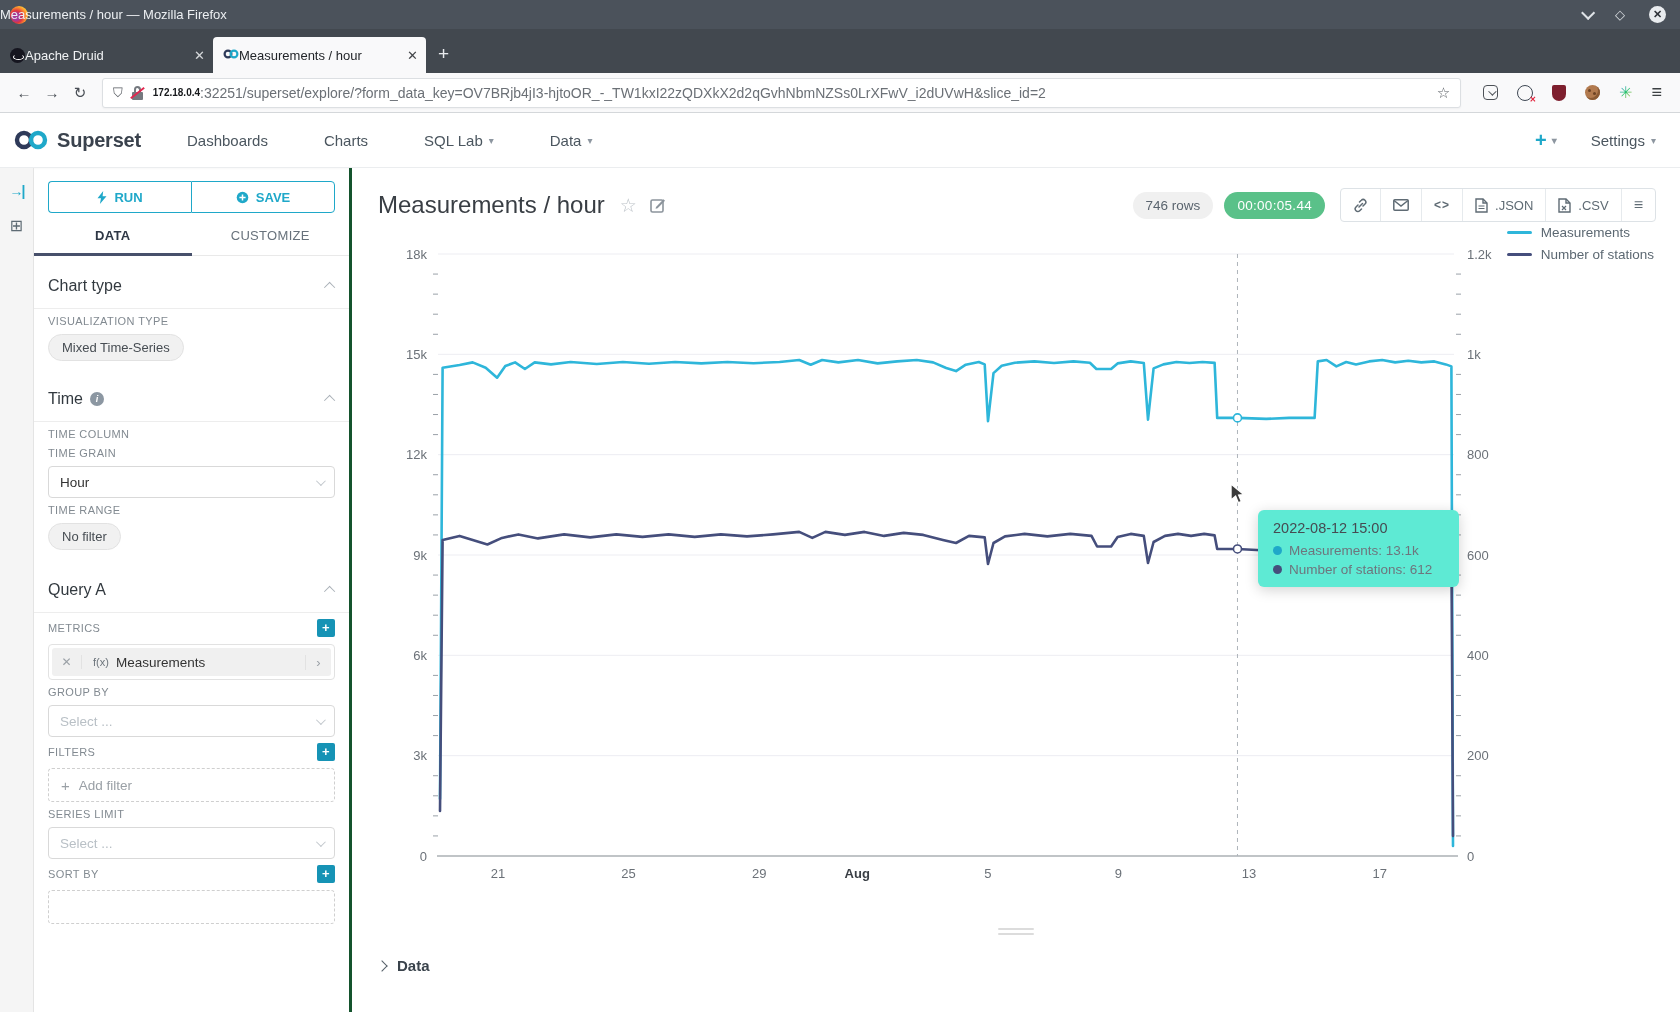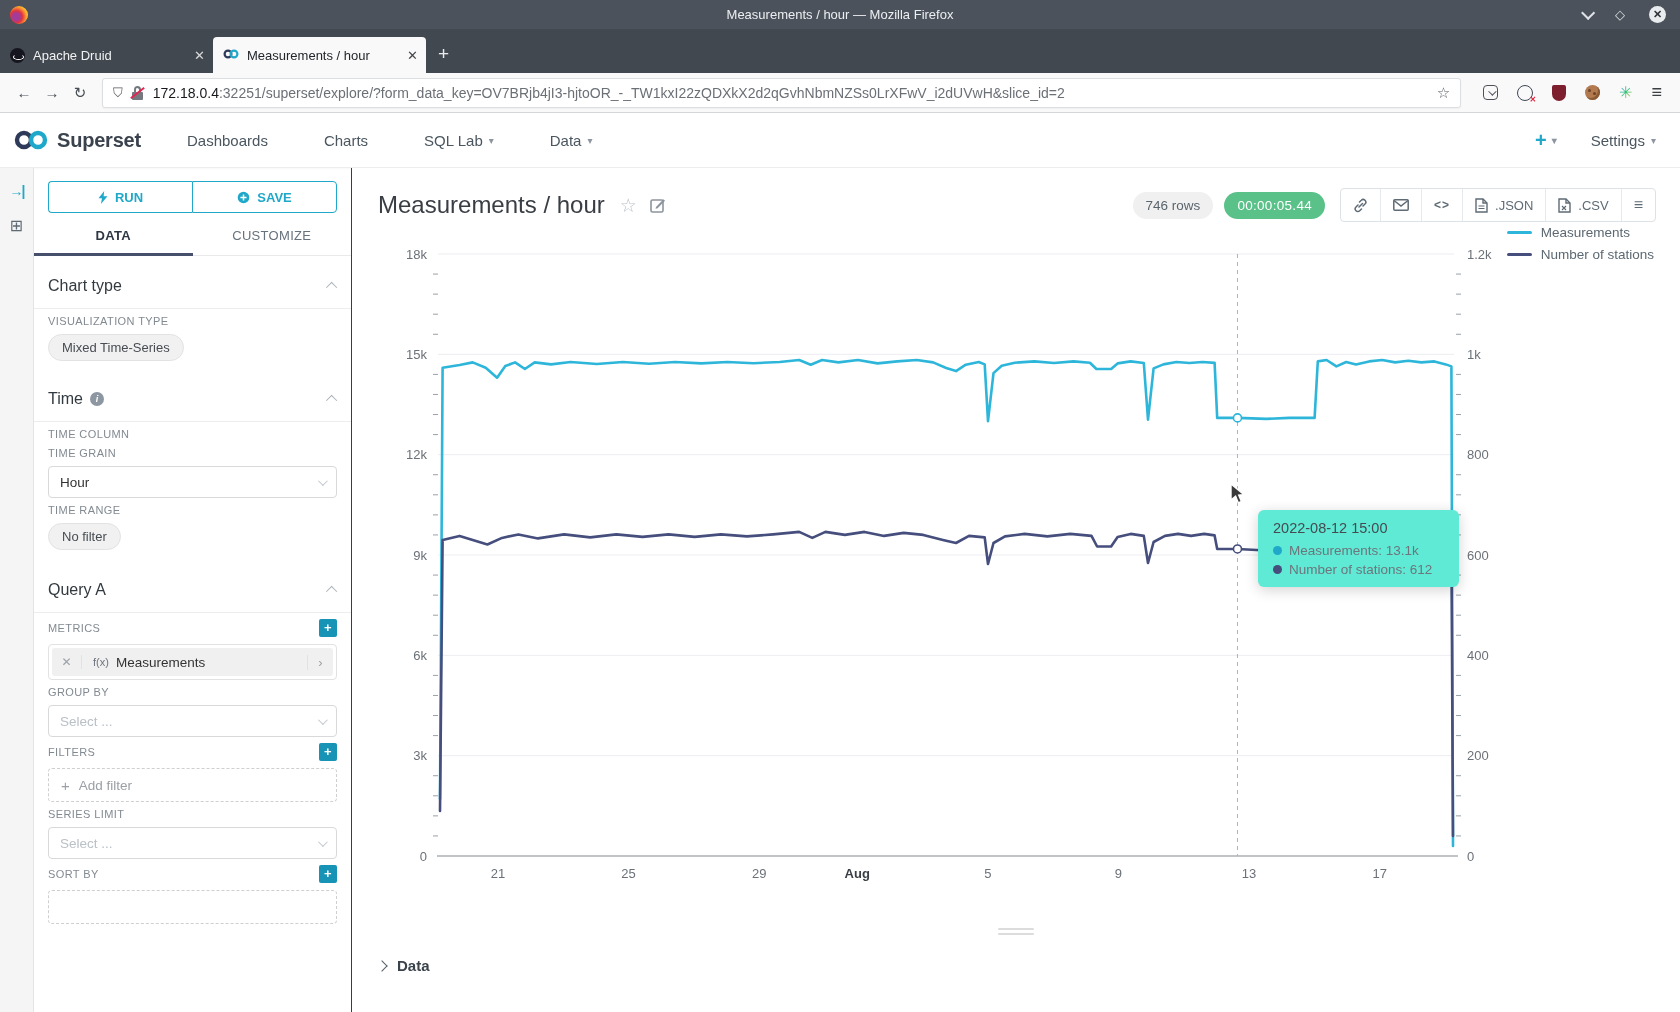--- a/index.html
+++ b/index.html
@@ -4,46 +4,46 @@
 <style>
   *{box-sizing:border-box;margin:0;padding:0}
   html,body{background:#2b2b2b}
   body{font-family:"Liberation Sans",sans-serif;}
   #app{width:1680px;height:1012px;position:relative;background:#fff;overflow:hidden}
 
   
   .titlebar{height:29px;background:#4b525b;display:flex;align-items:center;position:relative;color:#eef1f3}
   .ff-logo{width:18px;height:18px;border-radius:50%;margin-left:10px;
      background:radial-gradient(circle at 35% 60%,#a33b9b 0 22%,#e0343f 38%,#ff9a2e 62%,#ffd23e 78%);}
-  .win-title{position:absolute;left:0;right:0;text-align:center;font-size:13px;color:#eceff2}
+  .win-title{position:absolute;left:0;right:0;font-size:13px;color:#eceff2}
   .win-controls{margin-left:auto;display:flex;align-items:center;gap:24px;padding-right:14px;z-index:2}
   .wc{color:#dfe3e7;font-size:12px;cursor:default}
   .wc-min{width:10px;height:10px;border-right:2px solid #dfe3e7;border-bottom:2px solid #dfe3e7;transform:rotate(45deg) translateY(-3px)}
   .wc-max{font-size:13px}
   .wc-close{width:17px;height:17px;border-radius:50%;background:#e9ecef;color:#30343a;display:flex;align-items:center;justify-content:center;font-size:11px;font-weight:700}
 
   .tabstrip{height:44px;background:#42484f;display:flex;align-items:flex-end}
-  .tab{width:213px;height:36px;display:flex;align-items:center;gap:8px;padding:0 8px 0 10px;font-size:13px;color:#f0f2f4;position:relative}
+  .tab{width:213px;height:36px;display:flex;align-items:center;gap:0;padding:0 8px 0 10px;font-size:13px;color:#f0f2f4;position:relative}
   .tab + .tab{border-left:1px solid #555b63}
   .tab.active{background:#f9f9fa;color:#23262a;border-radius:4px 4px 0 0;border-left:none}
   .tab .tab-close{margin-left:auto;font-size:13px;color:inherit;opacity:.85}
   .tab-label{white-space:nowrap;overflow:hidden;text-overflow:ellipsis}
   .fav-druid{width:15px;height:15px;border-radius:50%;background:#15151f;position:relative;flex:0 0 auto}
   .fav-druid:after{content:"";position:absolute;left:3px;top:6px;width:9px;height:4px;border-radius:50%;border:1.5px solid #fff;border-top-color:transparent}
   .newtab{color:#e8eaed;font-size:19px;margin:0 0 8px 12px}
 
   .urlbar{height:40px;background:#f9f9fa;border-bottom:1px solid #d4d7da;display:flex;align-items:center;padding:0 10px}
   .navbtn{width:28px;text-align:center;font-size:15px;color:#494e55}
   .urlfield{flex:1;height:30px;background:#fff;border:1px solid #dcdfe2;border-radius:3px;margin:0 8px;display:flex;align-items:center;padding:0 10px;box-shadow:0 1px 2px rgba(0,0,0,.04)}
   .shield-ic{font-size:13px;color:#55595f;margin-right:8px}
   .lockwrap{position:relative;width:13px;height:14px;margin-right:9px}
   .lock-body{position:absolute;left:1px;bottom:0;width:11px;height:8px;background:#75797f;border-radius:1px}
   .lock-sh{position:absolute;left:3px;top:0;width:7px;height:7px;border:2px solid #75797f;border-bottom:none;border-radius:4px 4px 0 0}
   .lock-slash{position:absolute;left:-2px;top:6px;width:17px;height:2px;background:#e22850;transform:rotate(-38deg)}
-  .url-domain{font-size:14px;color:#17191c;font-weight:400}
+  .url-domain{font-size:10px;color:#17191c;font-weight:700}
   .url-rest{font-size:14px;color:#6b7076;white-space:nowrap;overflow:hidden;text-overflow:ellipsis;flex:1}
   .star-ic{font-size:15px;color:#595e64;margin-left:8px}
   .tools{display:flex;align-items:center;gap:19px;padding:0 8px 0 14px}
   .pocket{width:15px;height:15px;border:1.6px solid #4d5157;border-radius:4px;display:flex;align-items:center;justify-content:center}
   .pocket i{width:6px;height:6px;border-right:1.6px solid #4d5157;border-bottom:1.6px solid #4d5157;transform:rotate(45deg) translateY(-2px)}
   .mask{width:16px;height:16px;border:1.7px solid #3f4854;border-radius:50%;position:relative}
   .mask:after{content:"✕";position:absolute;right:-4px;bottom:-4px;font-size:8px;color:#e2243d;font-weight:700}
   .ublock{width:14px;height:16px;background:#7e1f2e;border-radius:2px 2px 7px 7px;position:relative}
   .ublock:after{content:"";position:absolute;left:3px;top:4px;width:8px;height:5px;border-radius:0 0 4px 4px;background:#a8features}
   .cookie{width:15px;height:15px;border-radius:50%;background:#b27a4e;box-shadow:inset -2px -2px 0 #8a5a34;position:relative}
@@ -60,21 +60,21 @@
   .caret{font-size:10px;color:#8d96a0}
   .nav-right{margin-left:auto;display:flex;align-items:center;gap:34px;padding-right:24px}
   .plusmenu{color:#1fa8c9;font-size:20px;font-weight:700;display:flex;align-items:center;gap:5px}
 
   
   .body-row{display:flex;height:844px}
   .side-strip{width:34px;background:#f5f5f5;border-right:1px solid #e4e4e4;display:flex;flex-direction:column;align-items:center;gap:17px;padding-top:15px}
   .expand-ic{color:#1fa8c9;font-size:14px;font-weight:700;letter-spacing:-2px}
   .grid-ic{color:#5e6b74;font-size:16px}
 
-  .panel{width:318px;border-right:1px solid #14532d;overflow:hidden;padding-top:13px}
+  .panel{width:318px;border-right:3px solid #14532d;overflow:hidden;padding-top:13px}
   .runsave{display:flex;margin:0 14px;height:32px}
   .rsbtn{flex:1;display:flex;align-items:center;justify-content:center;gap:7px;border:1px solid #1fa8c9;color:#1fa8c9;font-size:13px;font-weight:700;background:#fff}
   .rsbtn.run{border-radius:4px 0 0 4px;border-right:none}
   .rsbtn.save{border-radius:0 4px 4px 0}
   .ptabs{display:flex;margin-top:15px;border-bottom:1px solid #e9e9e9}
   .ptab{flex:1;text-align:center;padding-bottom:12px;font-size:13px;letter-spacing:.3px;color:#68727c;position:relative}
   .ptab.active{color:#2e3745;font-weight:700}
   .ptab.active:after{content:"";position:absolute;left:0;right:0;bottom:-1px;height:3px;background:#47506b}
   .sec{padding:0 14px}
   .sec-head{display:flex;align-items:center;padding:21px 0 13px;font-size:16px;color:#32393f}

